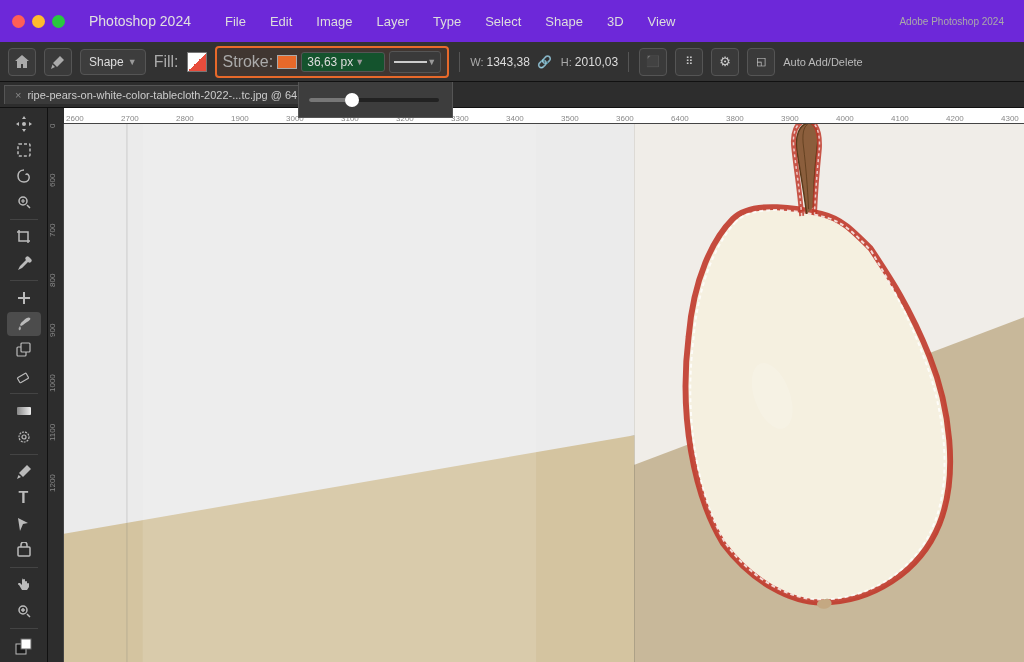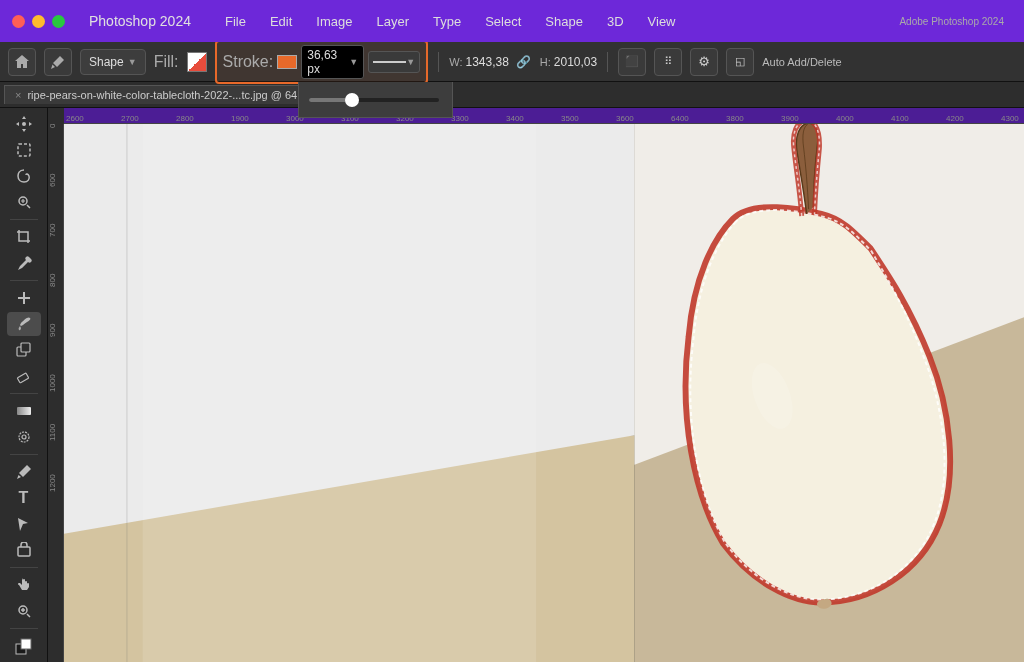--- a/index.html
+++ b/index.html
@@ -69,27 +69,27 @@
       padding: 3px 6px;
       background: rgba(232,105,42,0.08);
     }
     .stroke-color {
       width: 20px; height: 14px;
       background: #e8692a;
       border: 1px solid #aaa;
       cursor: pointer;
     }
     .stroke-px-input {
-      background: #000000;
+      background: #14532d;
       border: 1px solid #555;
       border-radius: 3px;
       padding: 2px 5px;
       color: #ddd;
       font-size: 12px;
-      width: 63px;
+      width: 84px;
       cursor: pointer;
       display: flex; align-items: center; gap: 2px;
     }
     .stroke-style-dropdown {
       background: #3a3a3a;
       border: 1px solid #555;
       border-radius: 3px;
       padding: 2px 4px;
       display: flex; align-items: center;
       cursor: pointer;
@@ -419,21 +419,21 @@
     <div class="tool-btn">
       <svg width="20" height="20" viewBox="0 0 20 20">
           <rect x="2" y="8" width="10" height="10" fill="#1a1a1a" stroke="#bbb" stroke-width="1"></rect>
           <rect x="7" y="3" width="10" height="10" fill="white" stroke="#666" stroke-width="1"></rect>
         </svg>
     </div>
   </div>
 
   <div style="flex:1; position:relative;">
 
-    <div style="position:absolute; top:0; left:16px; right:0; height:16px; background:#4c1d95; border-bottom:1px solid #444; overflow:hidden; display:flex; align-items:flex-end;">
+    <div style="position:absolute; top:0; left:16px; right:0; height:16px; background:#ffffff; border-bottom:1px solid #444; overflow:hidden; display:flex; align-items:flex-end;">
       <div style="display:flex;">
         <div class="rnum">2600</div>
         <div class="rnum">2700</div>
         <div class="rnum">2800</div>
         <div class="rnum">1900</div>
         <div class="rnum">3000</div>
         <div class="rnum">3100</div>
         <div class="rnum">3200</div>
         <div class="rnum">3300</div>
         <div class="rnum">3400</div>

